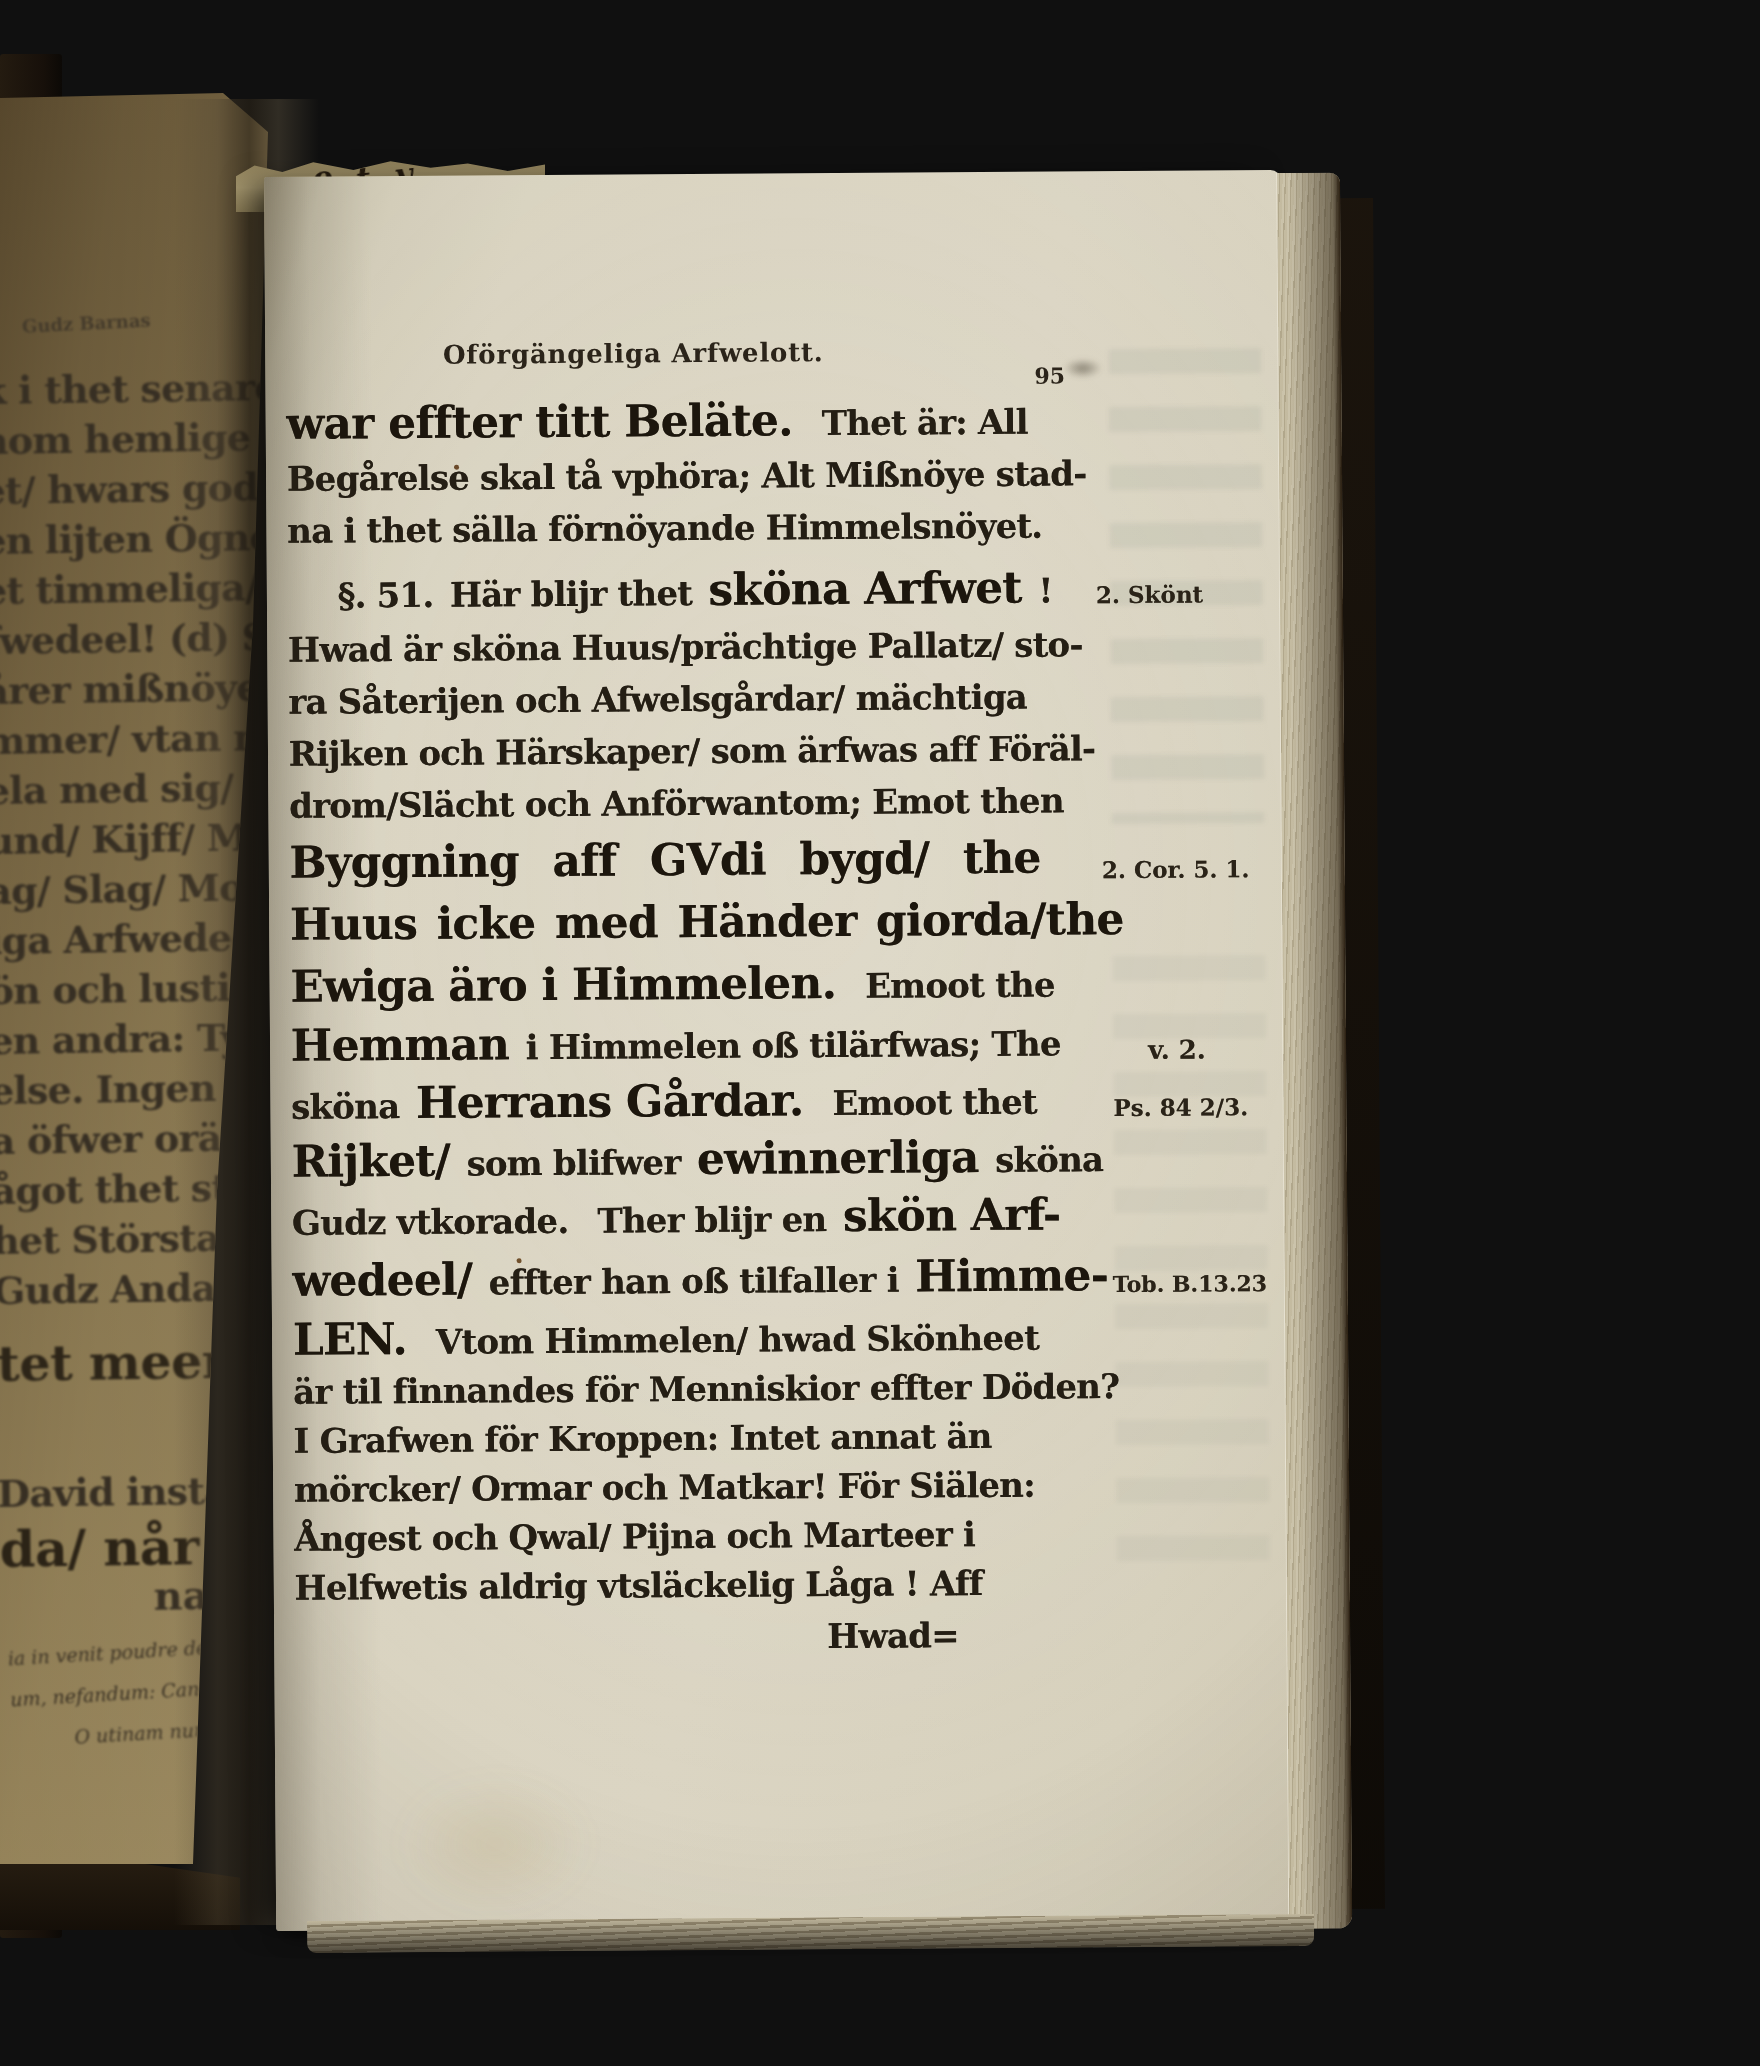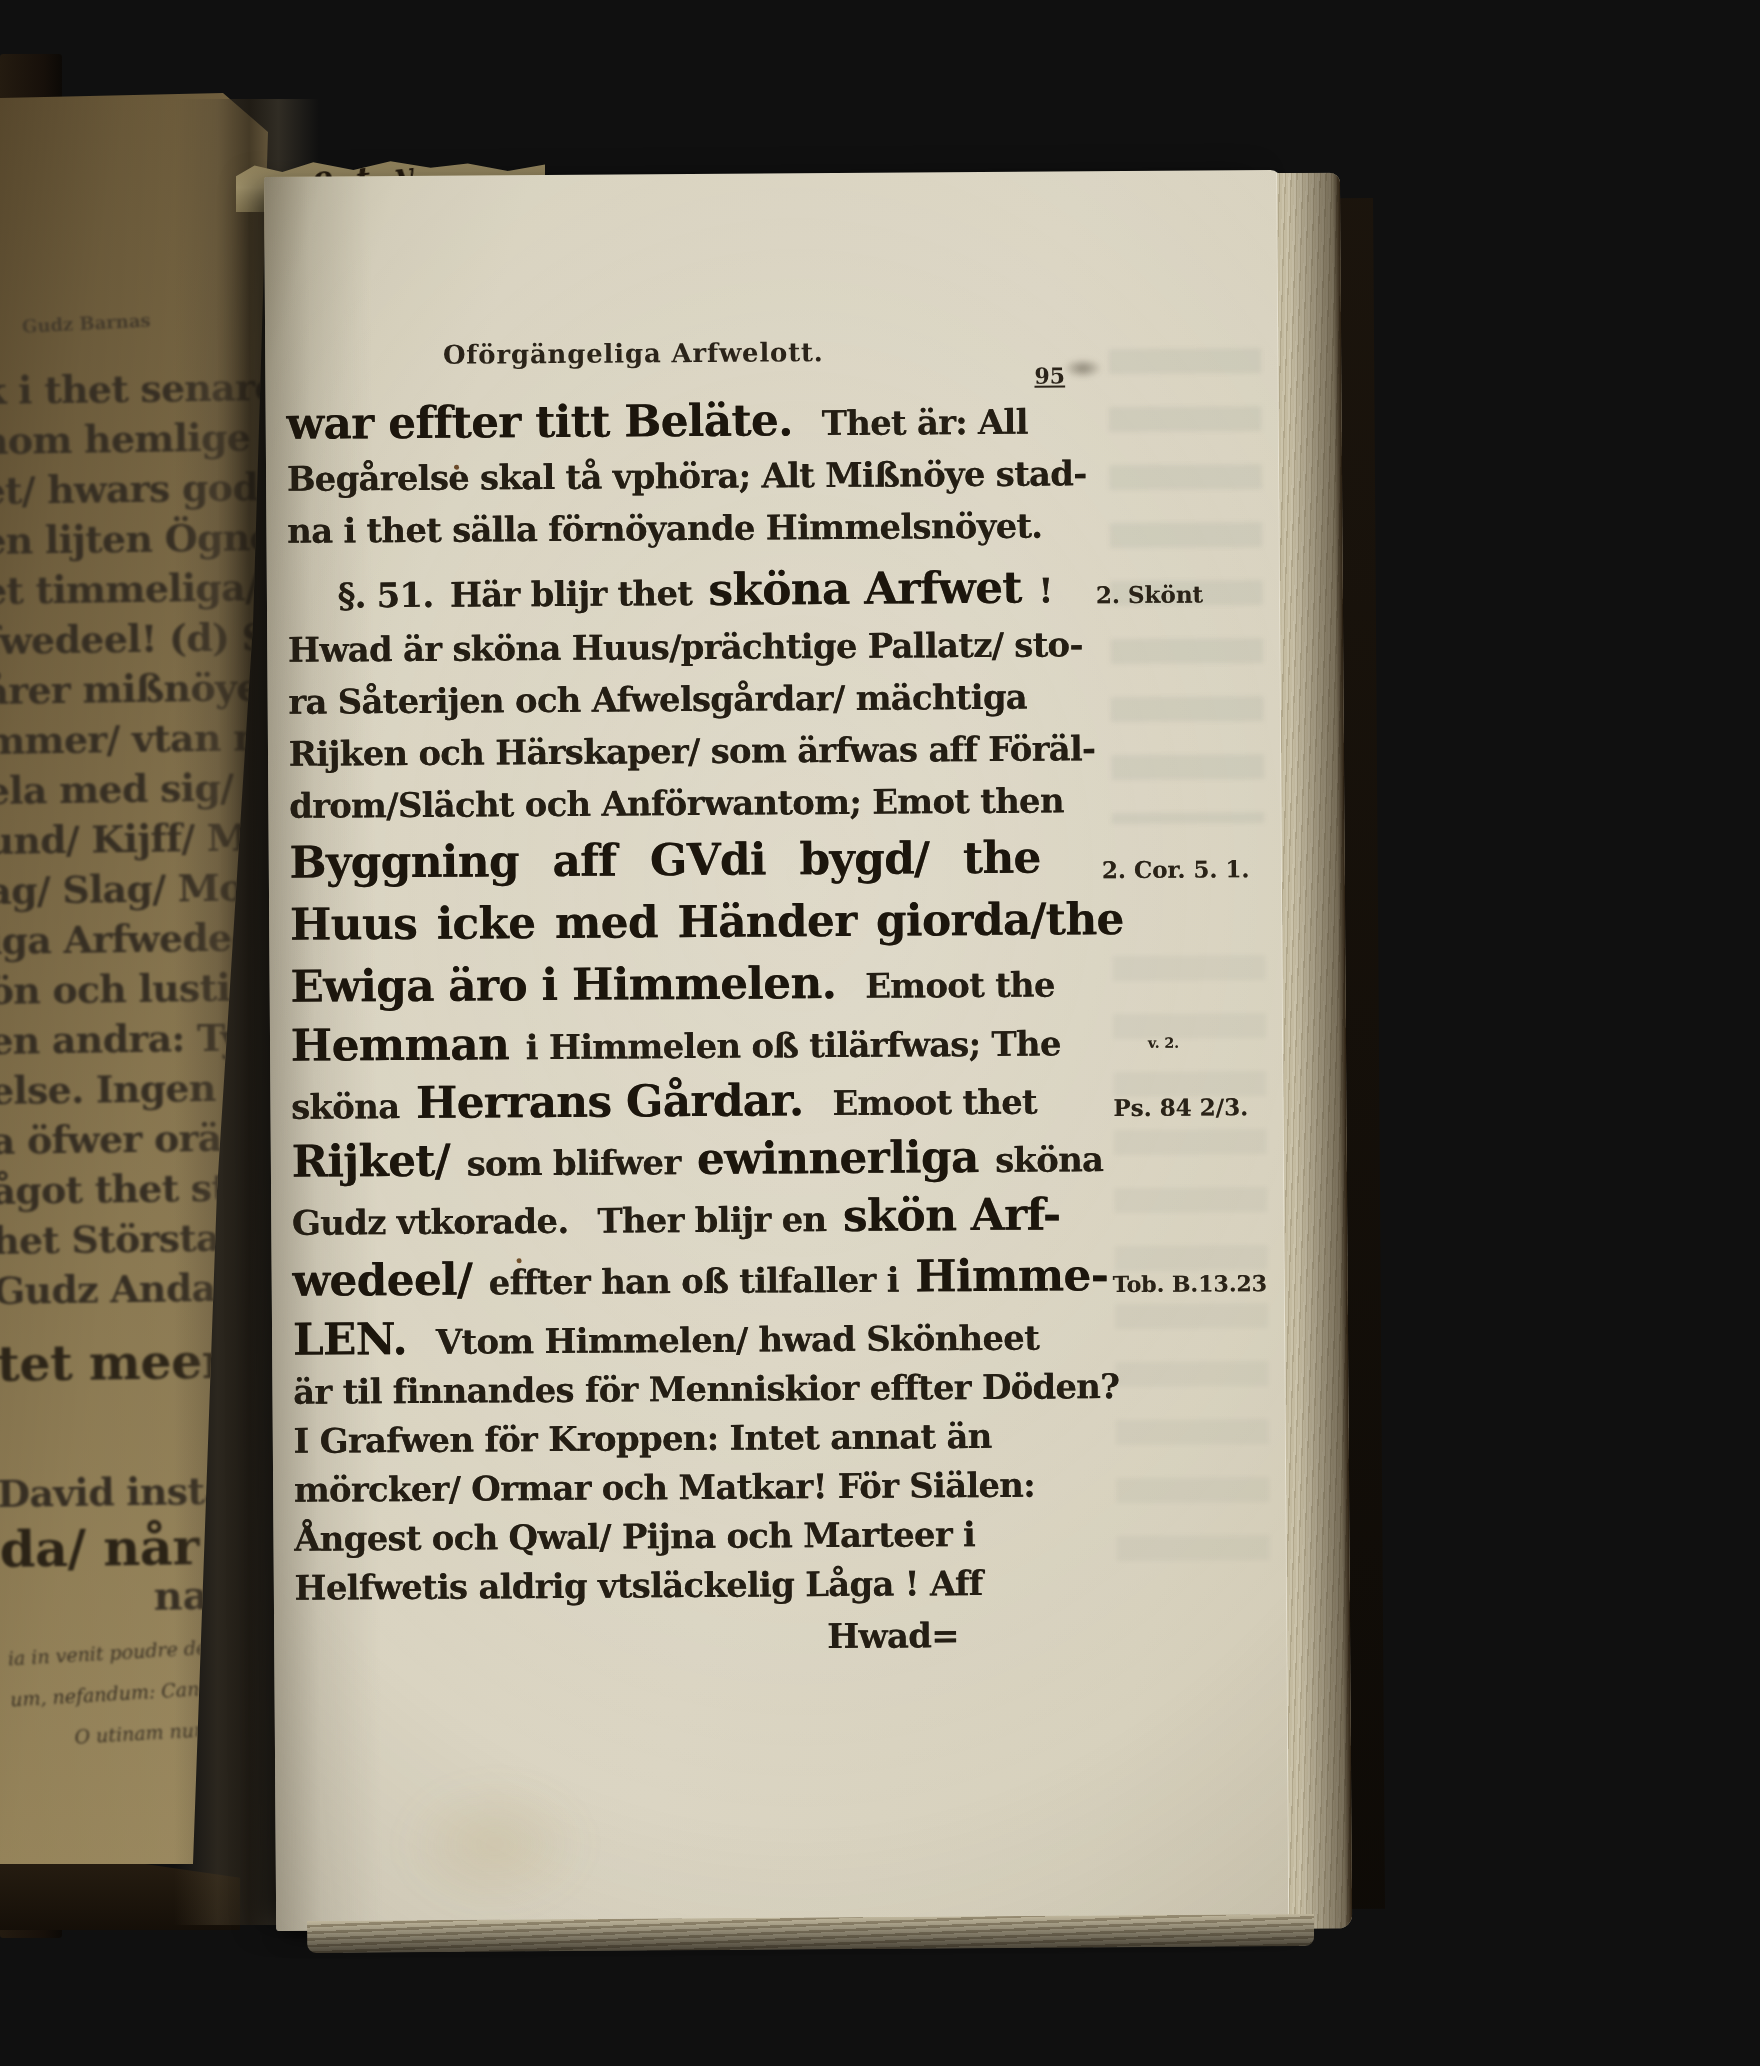--- a/index.html
+++ b/index.html
@@ -49,21 +49,21 @@
   .right-page{position:absolute;left:264px;top:177px;width:1017px;height:1754px;z-index:5;
       transform:rotate(-0.4deg);transform-origin:0 0;border-radius:2.5px 10.7px 12.4px 2.5px;
       background:linear-gradient(105deg,#aaa28b 0%,#c6c0ab 4%,#d3cdb9 9%,#d9d3c0 18%,
                  #dbd5c3 55%,#d7d1bd 85%,#d2cbb6 100%);
       box-shadow:-20.7px 0 29px -7.4px rgba(0,0,0,0.55), 0 12.4px 20.7px -8.3px rgba(0,0,0,0.6);}
   .rp-vignette{position:absolute;inset:0;border-radius:inherit;pointer-events:none;
       background:linear-gradient(90deg,rgba(78,70,52,.38),rgba(78,70,52,.12) 45px,rgba(0,0,0,0) 107px),
                  radial-gradient(120% 90% at 52% 40%,rgba(255,255,248,.12),rgba(0,0,0,0) 60%,rgba(64,56,40,.18) 100%);}
   .rp-header{position:absolute;left:120px;top:164px;width:496px;text-align:center;
       font-size:26px;font-weight:700;letter-spacing:0.8px;color:#2b241a;white-space:nowrap;}
-  .rp-pagenum{position:absolute;left:769px;top:191px;font-size:22px;font-weight:700;color:#2b241a;text-decoration:underline;}
+  .rp-pagenum{position:absolute;left:769px;top:191px;font-size:22px;font-weight:700;color:#2b241a;}
   .smudge{position:absolute;left:798px;top:187px;width:39px;height:20px;border-radius:50%;
       background:radial-gradient(closest-side,rgba(45,38,25,.45),rgba(45,38,25,0));filter:blur(2.5px);}
   .rp-body{position:absolute;left:20.7px;top:218px;width:800px;color:#241e14;}
   .bl{white-space:nowrap;font-size:34px;font-weight:700;letter-spacing:-0.8px;line-height:52px;height:52px;
       text-shadow:0 0 0.4px rgba(32,25,14,.65);}
   .bl .big,.bl.bigline{font-size:44px;color:#1c160d;}
   .bigline{line-height:62px;height:62px;}
   .h140{line-height:58px;height:58px;}
   .h150{line-height:62px;height:62px;}
   .h135{line-height:56px;height:56px;}
@@ -73,21 +73,21 @@
   .ind{text-indent:50px;}
   .gap{margin-left:29px;}
   .gap-s{margin-left:16.5px;}
   .spread{word-spacing:19px;}
   .spread2{word-spacing:5px;}
   .catch{text-align:right;padding-right:136px;height:54px;line-height:54px;}
   .mnote{position:absolute;font-size:23px;font-weight:700;color:#2a2318;white-space:nowrap;
       text-shadow:0 0 0.4px rgba(40,32,18,.5);}
   .mn1{left:829px;top:402px;margin-top:8px;}
   .mn2{left:833px;top:685px;}
-  .mn3{left:878px;top:864px;font-size:14px;}
+  .mn3{left:878px;top:864px;font-size:26px;}
   .mn4{left:843px;top:923px;}
   .mn5{left:841px;top:1100px;font-size:22px;}
   .ghost{position:absolute;pointer-events:none;filter:blur(2.1px);
       background:repeating-linear-gradient(180deg,rgba(95,112,102,.09) 0 25px,rgba(0,0,0,0) 25px 58px);}
   .ghost1{left:843px;top:178px;width:153px;height:475px;}
   .ghost2{left:843px;top:785px;width:153px;height:620px;opacity:.7;}
   .stain{position:absolute;border-radius:50%;pointer-events:none;}
   .stain1{left:124px;top:1603px;width:190px;height:132px;filter:blur(14px);
       background:radial-gradient(closest-side,rgba(158,130,62,.14),rgba(0,0,0,0));}
   .speck{position:absolute;border-radius:50%;}

